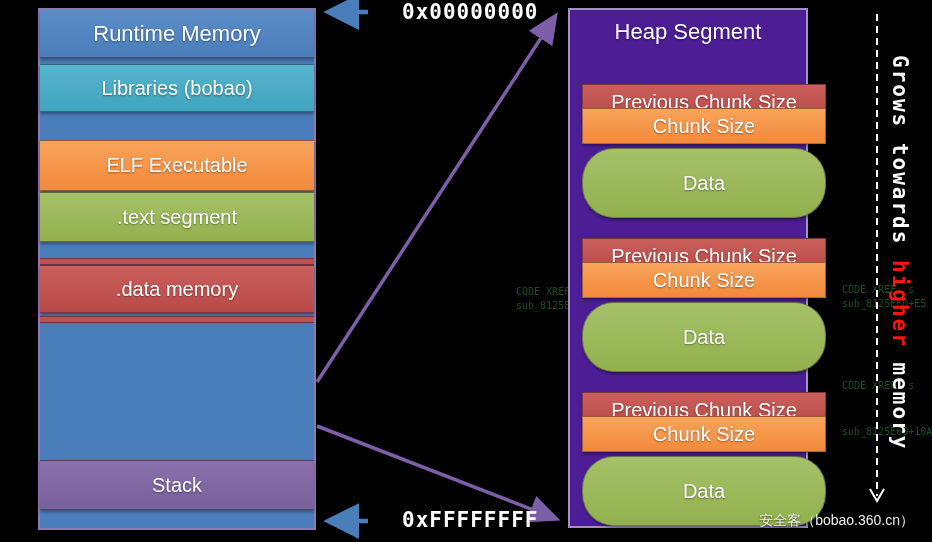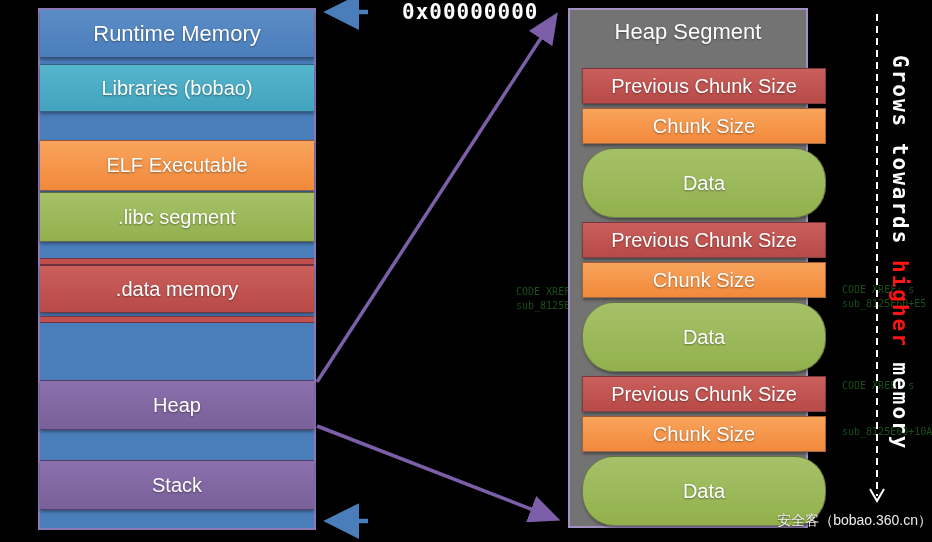--- a/index.html
+++ b/index.html
@@ -30,33 +30,33 @@
   .seg-text {top:182px;height:50px;background:linear-gradient(#a5c169,#92b14d);}
   .strip    {position:absolute;left:0;right:0;height:5px;background:#c0504d;border-top:1px solid rgba(30,20,50,.45);border-bottom:1px solid rgba(30,20,50,.5);}
   .strip-a  {top:248px;}
   .seg-data {top:255px;height:48px;background:linear-gradient(#ca5f5c,#b84a47);}
   .strip-b  {top:306px;}
   .seg-heap {top:370px;height:50px;background:linear-gradient(#8b70ad,#786099);}
   .seg-stack{top:450px;height:50px;background:linear-gradient(#8b70ad,#786099);}
   
   .heap-box{
     position:absolute;z-index:2;left:568px;top:8px;width:240px;height:520px;
-    background:#737373;border:2px solid #a391c4;box-sizing:border-box;
+    background:#4c1d95;border:2px solid #a391c4;box-sizing:border-box;
     box-shadow:2px 3px 6px rgba(0,0,0,.55);
   }
   .heap-title{
     position:absolute;top:9px;left:0;right:0;text-align:center;color:#fff;font-size:22px;
     text-shadow:0 1px 2px rgba(0,0,0,.4);
   }
   .chunk-row{
     position:absolute;left:12px;width:244px;display:flex;align-items:center;justify-content:center;
     color:#fff;font-size:20px;box-sizing:border-box;border:1px solid rgba(30,20,50,.4);
     box-shadow:1px 2px 3px rgba(0,0,0,.4);text-shadow:0 1px 2px rgba(0,0,0,.4);
   }
-  .row-prev{background:linear-gradient(#ca5f5c,#b84a47);height:36px;}
+  .row-prev{background:linear-gradient(#ca5f5c,#b84a47);height:36px;margin-top:16px;}
   .row-size{background:linear-gradient(#f8a45c,#f2893a);height:36px;}
   .row-data{background:linear-gradient(#a5c169,#92b14d);height:70px;border-radius:32px;}
   .c1p{top:58px;}  .c1s{top:98px;}  .c1d{top:138px;}
   .c2p{top:212px;} .c2s{top:252px;} .c2d{top:292px;}
   .c3p{top:366px;} .c3s{top:406px;} .c3d{top:446px;}
   
   .overlay{position:absolute;z-index:5;left:0;top:0;pointer-events:none;}
   
   .addr{
     position:absolute;z-index:6;color:#fff;font-family:"DejaVu Sans Mono",monospace;
@@ -64,45 +64,44 @@
   }
   .addr-top{left:374px;top:0px;}
   .addr-bottom{left:374px;top:508px;}
   .growth-note{
     position:absolute;z-index:6;left:888px;top:55px;height:440px;
     writing-mode:vertical-rl;color:#fff;font-family:"DejaVu Sans Mono",monospace;
     font-size:21px;font-weight:bold;letter-spacing:2px;white-space:pre;
   }
   .growth-note .hl{color:#ff1414;}
   .watermark{
-    position:absolute;z-index:7;right:0;top:512px;color:#ededed;font-size:14px;
+    position:absolute;z-index:7;right:18px;top:512px;color:#ededed;font-size:14px;
     text-shadow:0 1px 2px rgba(0,0,0,.6);
   }
 </style>
 </head>
 <body>
 
 <div class="canvas">
 
   <div class="code-frag" style="left:516px;top:286px;">CODE XREF: sub</div>
   <div class="code-frag" style="left:516px;top:300px;">sub_8125E60+E5</div>
   <div class="code-frag" style="left:842px;top:284px;">CODE XREF: s</div>
   <div class="code-frag" style="left:842px;top:298px;">sub_8125E60+E5</div>
   <div class="code-frag" style="left:842px;top:380px;">CODE XREF: s</div>
   <div class="code-frag" style="left:842px;top:394px;margin-top:32px;">sub_8125E60+10A</div>
 
   <div class="mem-col">
     <div class="seg seg-header">Runtime Memory</div>
     <div class="seg seg-libc">Libraries (bobao)</div>
     <div class="seg seg-elf">ELF Executable</div>
-    <div class="seg seg-text">.libc segment</div>
+    <div class="seg seg-text">.text segment</div>
     <div class="strip strip-a"></div>
     <div class="seg seg-data">.data memory</div>
     <div class="strip strip-b"></div>
-    <div class="seg seg-heap">Heap</div>
     <div class="seg seg-stack">Stack</div>
   </div>
 
   <div class="heap-box">
     <div class="heap-title">Heap Segment</div>
 
     <div class="chunk-row row-prev c1p">Previous Chunk Size</div>
     <div class="chunk-row row-size c1s">Chunk Size</div>
     <div class="chunk-row row-data c1d">Data</div>
 
@@ -136,18 +135,19 @@
     <g>
       <line x1="368" y1="521" x2="330" y2="521" stroke="#4a7ebb" stroke-width="4.5" marker-end="url(#ah-blue)"></line>
     </g>
     <g>
       <line x1="877" y1="14" x2="877" y2="496" stroke="#ffffff" stroke-width="2" stroke-dasharray="7 5"></line>
       <polyline points="870,489 877,501 884,489" fill="none" stroke="#ffffff" stroke-width="2"></polyline>
     </g>
   </svg>
 
   <div class="addr addr-top">0x00000000</div>
+  <div class="addr addr-bottom">0xFFFFFFFF</div>
 
   <div class="growth-note"><span>Grows towards </span><span class="hl">higher</span><span> memory</span></div>
 
   <div class="watermark">安全客（bobao.360.cn）</div>
 
 </div>
 
 </body></html>

